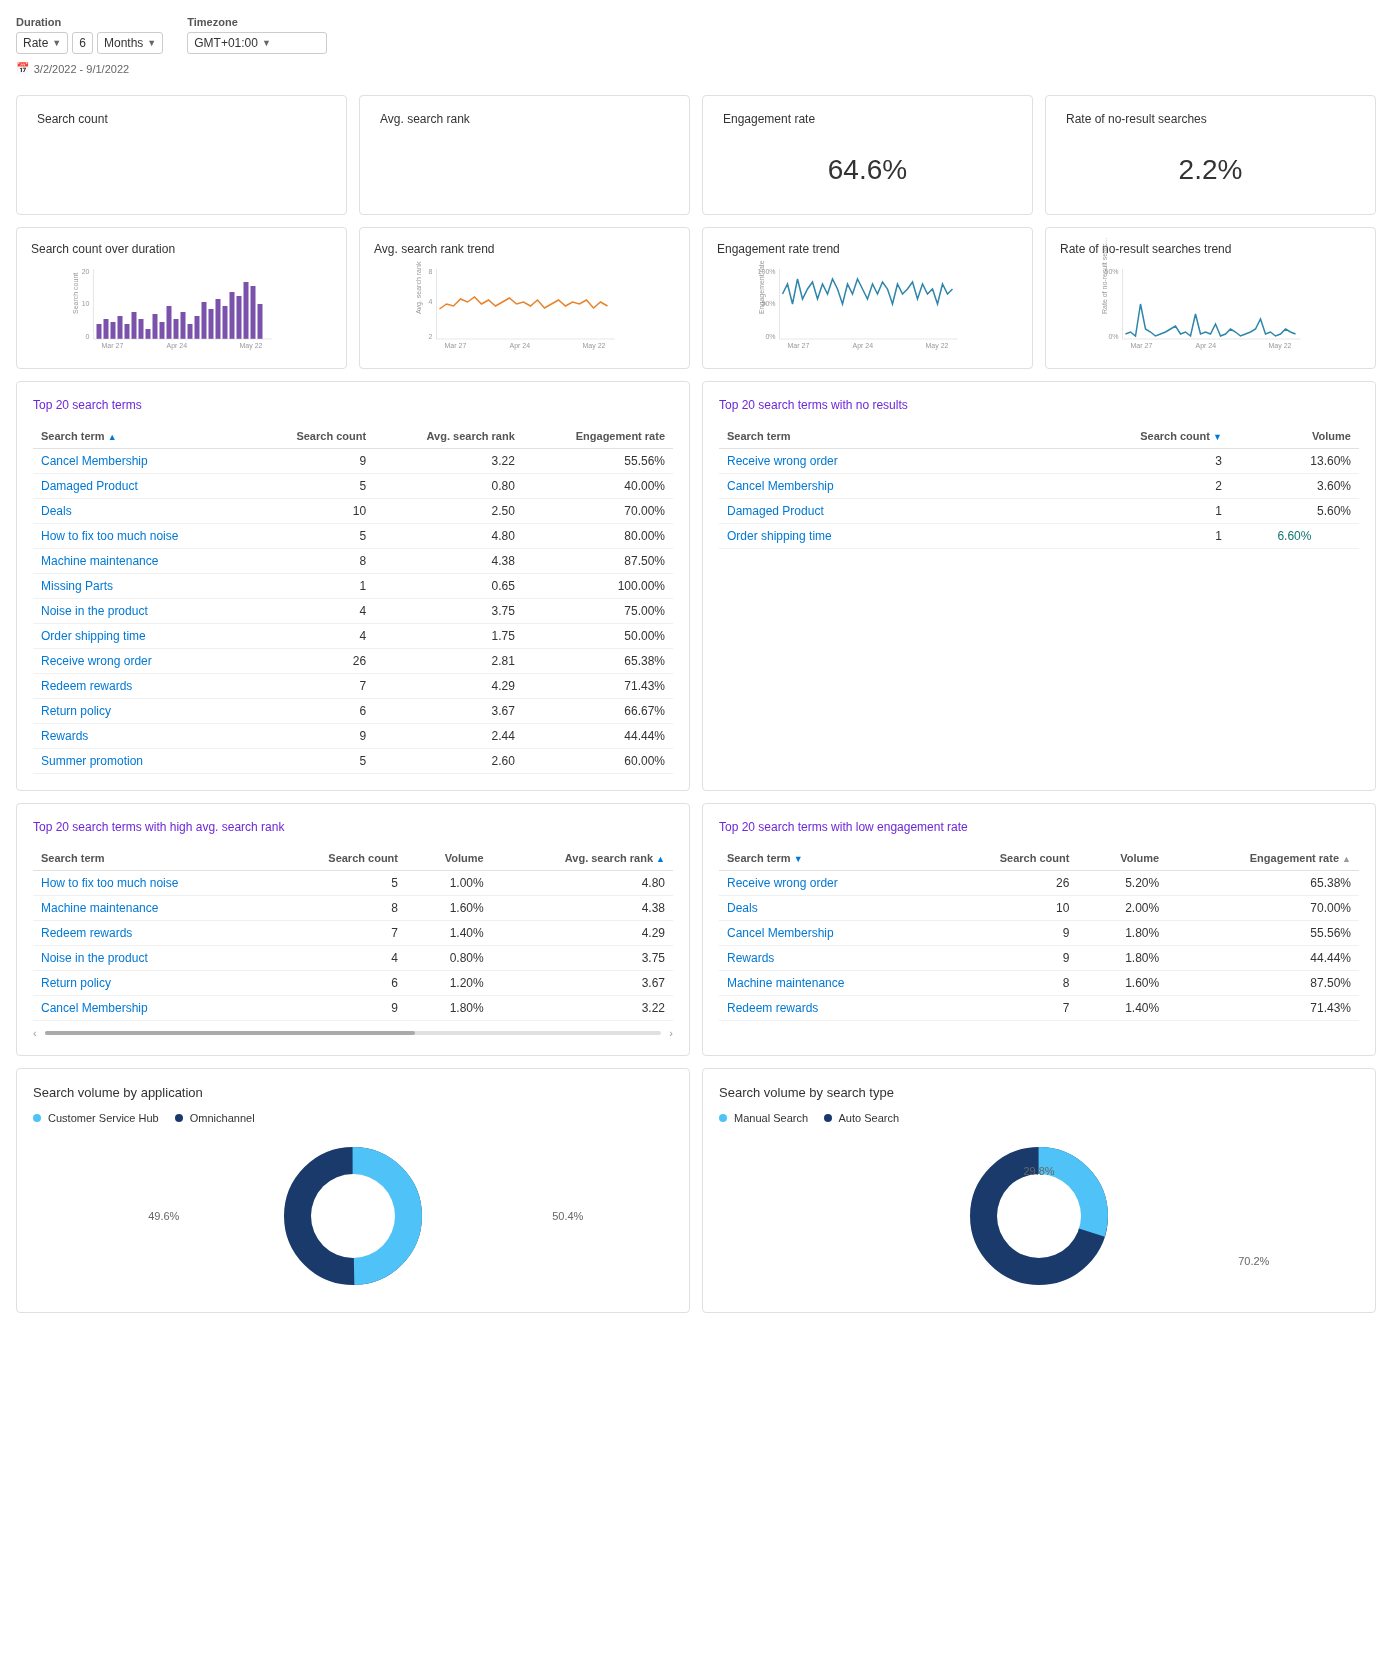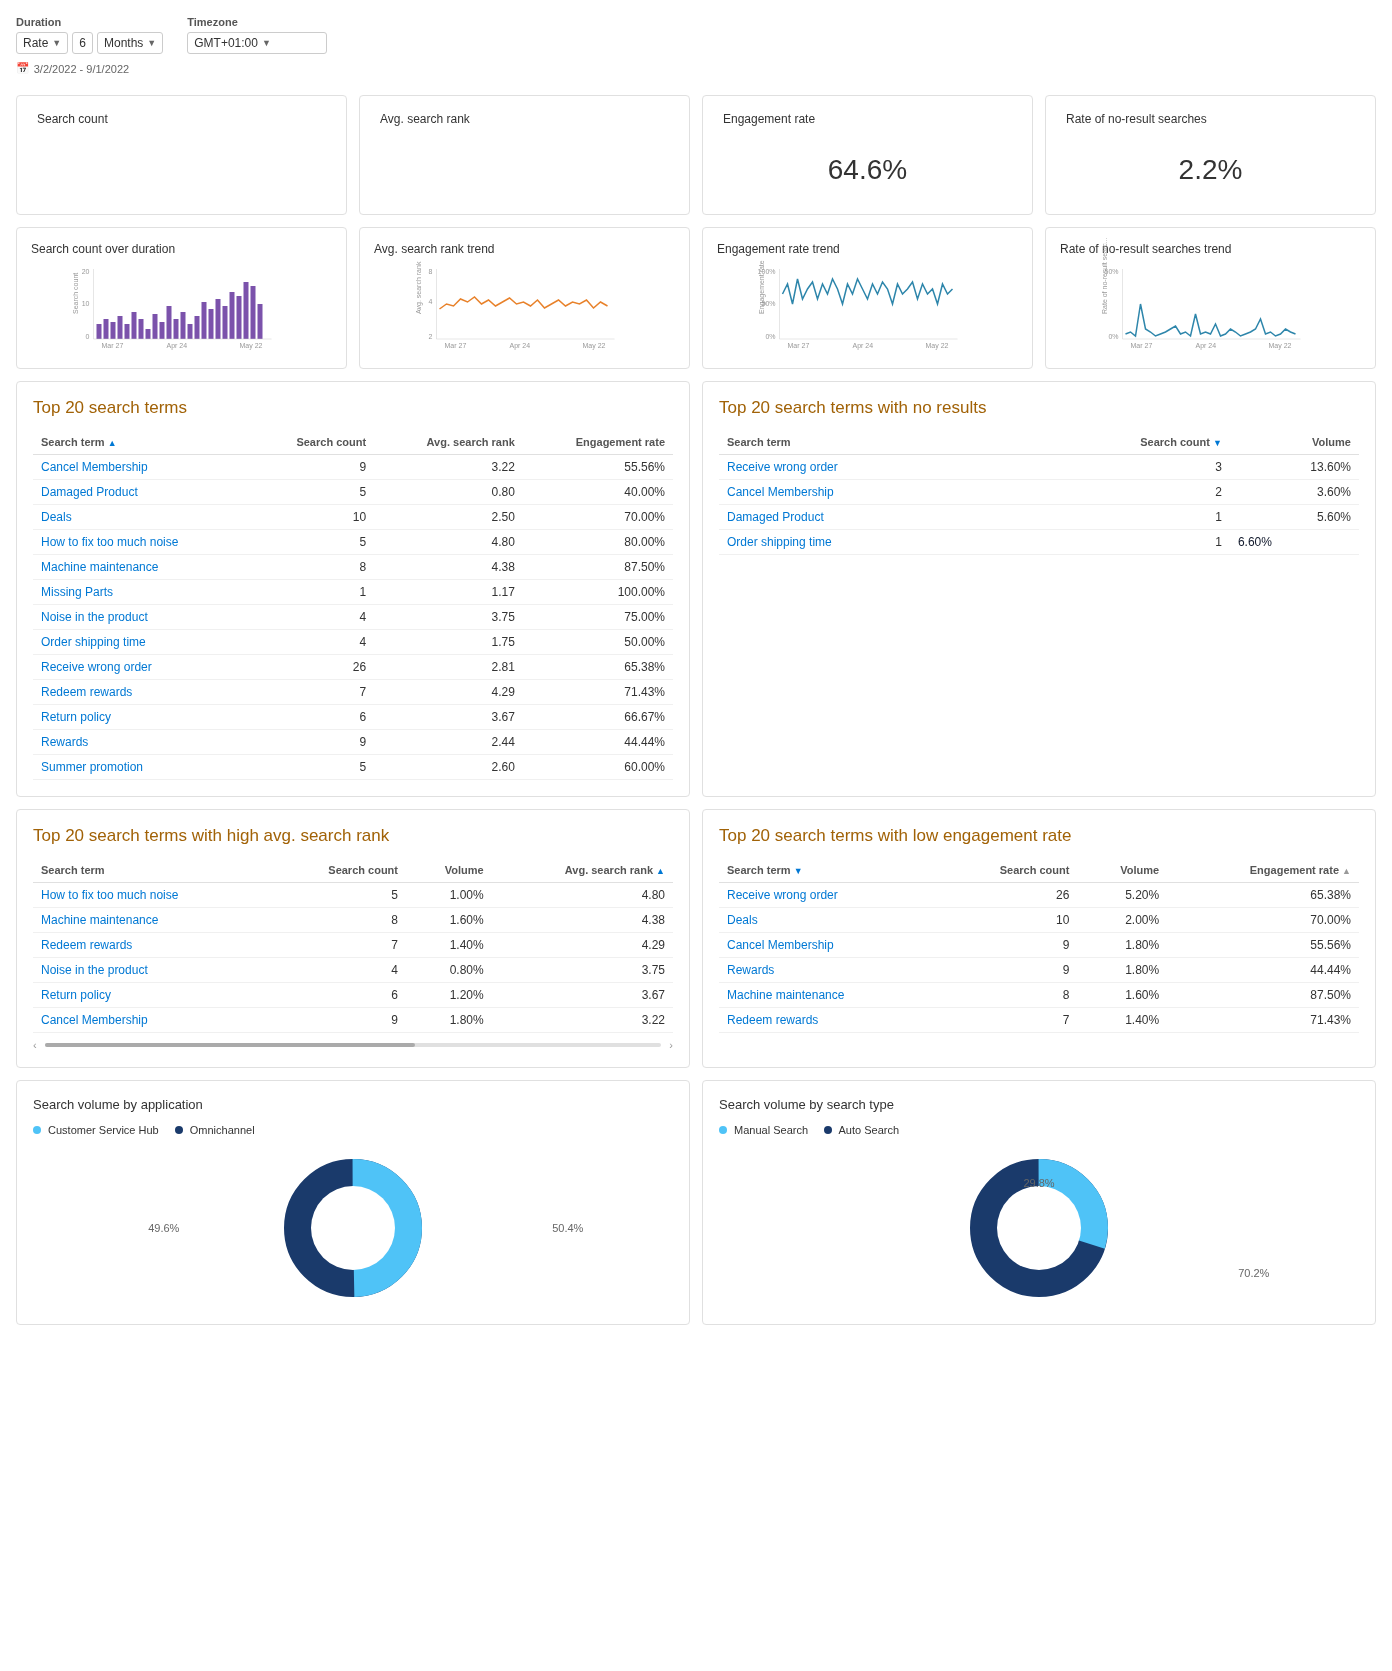--- a/index.html
+++ b/index.html
@@ -24,21 +24,21 @@
     
     
     .charts-row { display: grid; grid-template-columns: repeat(4, 1fr); gap: 12px; margin-bottom: 12px; }
     .chart-card { background: #fff; border: 1px solid #e0e0e0; border-radius: 4px; padding: 14px; }
     .chart-title { font-size: 12px; color: #333; margin-bottom: 8px; font-weight: 500; }
     .chart-area { position: relative; height: 90px; }
     
     
     .tables-row { display: grid; grid-template-columns: 1fr 1fr; gap: 12px; margin-bottom: 12px; }
     .table-card { background: #fff; border: 1px solid #e0e0e0; border-radius: 4px; padding: 16px; }
-    .table-title { font-size: 17px; color: #a16207; margin-bottom: 12px; font-weight: 500; }
+    .table-title { font-size: 12px; color: #6d28d9; margin-bottom: 12px; font-weight: 500; }
     .data-table { width: 100%; border-collapse: collapse; font-size: 12px; }
     .data-table th { text-align: left; padding: 6px 8px; color: #555; font-weight: 600; border-bottom: 1px solid #e0e0e0; font-size: 11px; }
     .data-table td { padding: 5px 8px; color: #0078d4; border-bottom: 1px solid #f0f0f0; }
     .sort-arrow { font-size: 9px; color: #0078d4; }
     .sort-arrow-gray { font-size: 9px; color: #999; }
     
     
     .bottom-row { display: grid; grid-template-columns: 1fr 1fr; gap: 12px; }
     .donut-card { background: #fff; border: 1px solid #e0e0e0; border-radius: 4px; padding: 16px; }
     .donut-title { font-size: 13px; color: #333; margin-bottom: 12px; font-weight: 500; }
@@ -248,21 +248,21 @@
             </tr>
             <tr>
               <td style="color: rgb(0, 120, 212);">Machine maintenance</td>
               <td style="text-align: right; color: rgb(51, 51, 51);">8</td>
               <td style="text-align: right; color: rgb(51, 51, 51);">4.38</td>
               <td style="text-align: right; color: rgb(51, 51, 51);">87.50%</td>
             </tr>
             <tr>
               <td style="color: rgb(0, 120, 212);">Missing Parts</td>
               <td style="text-align: right; color: rgb(51, 51, 51);">1</td>
-              <td style="text-align: right; color: rgb(51, 51, 51);">1.17</td>
+              <td style="text-align: right; color: rgb(51, 51, 51);">0.65</td>
               <td style="text-align: right; color: rgb(51, 51, 51);">100.00%</td>
             </tr>
             <tr>
               <td style="color: rgb(0, 120, 212);">Noise in the product</td>
               <td style="text-align: right; color: rgb(51, 51, 51);">4</td>
               <td style="text-align: right; color: rgb(51, 51, 51);">3.75</td>
               <td style="text-align: right; color: rgb(51, 51, 51);">75.00%</td>
             </tr>
             <tr>
               <td style="color: rgb(0, 120, 212);">Order shipping time</td>
@@ -326,21 +326,21 @@
               <td style="text-align: right; color: rgb(51, 51, 51); margin-top: 35px;">3.60%</td>
             </tr>
             <tr>
               <td style="color: rgb(0, 120, 212);">Damaged Product</td>
               <td style="text-align: right; color: rgb(51, 51, 51);">1</td>
               <td style="text-align: right; color: rgb(51, 51, 51);">5.60%</td>
             </tr>
             <tr>
               <td style="color: rgb(0, 120, 212);">Order shipping time</td>
               <td style="text-align: right; color: rgb(51, 51, 51);">1</td>
-              <td style="text-align: left; color: #0f172a;">6.60%</td>
+              <td style="text-align: center; color: #0f766e;">6.60%</td>
             </tr>
           </tbody>
       </table>
     </div>
   </div>
 
   <div class="tables-row">
 
     <div class="table-card">
       <div class="table-title">Top 20 search terms with high avg. search rank</div>

